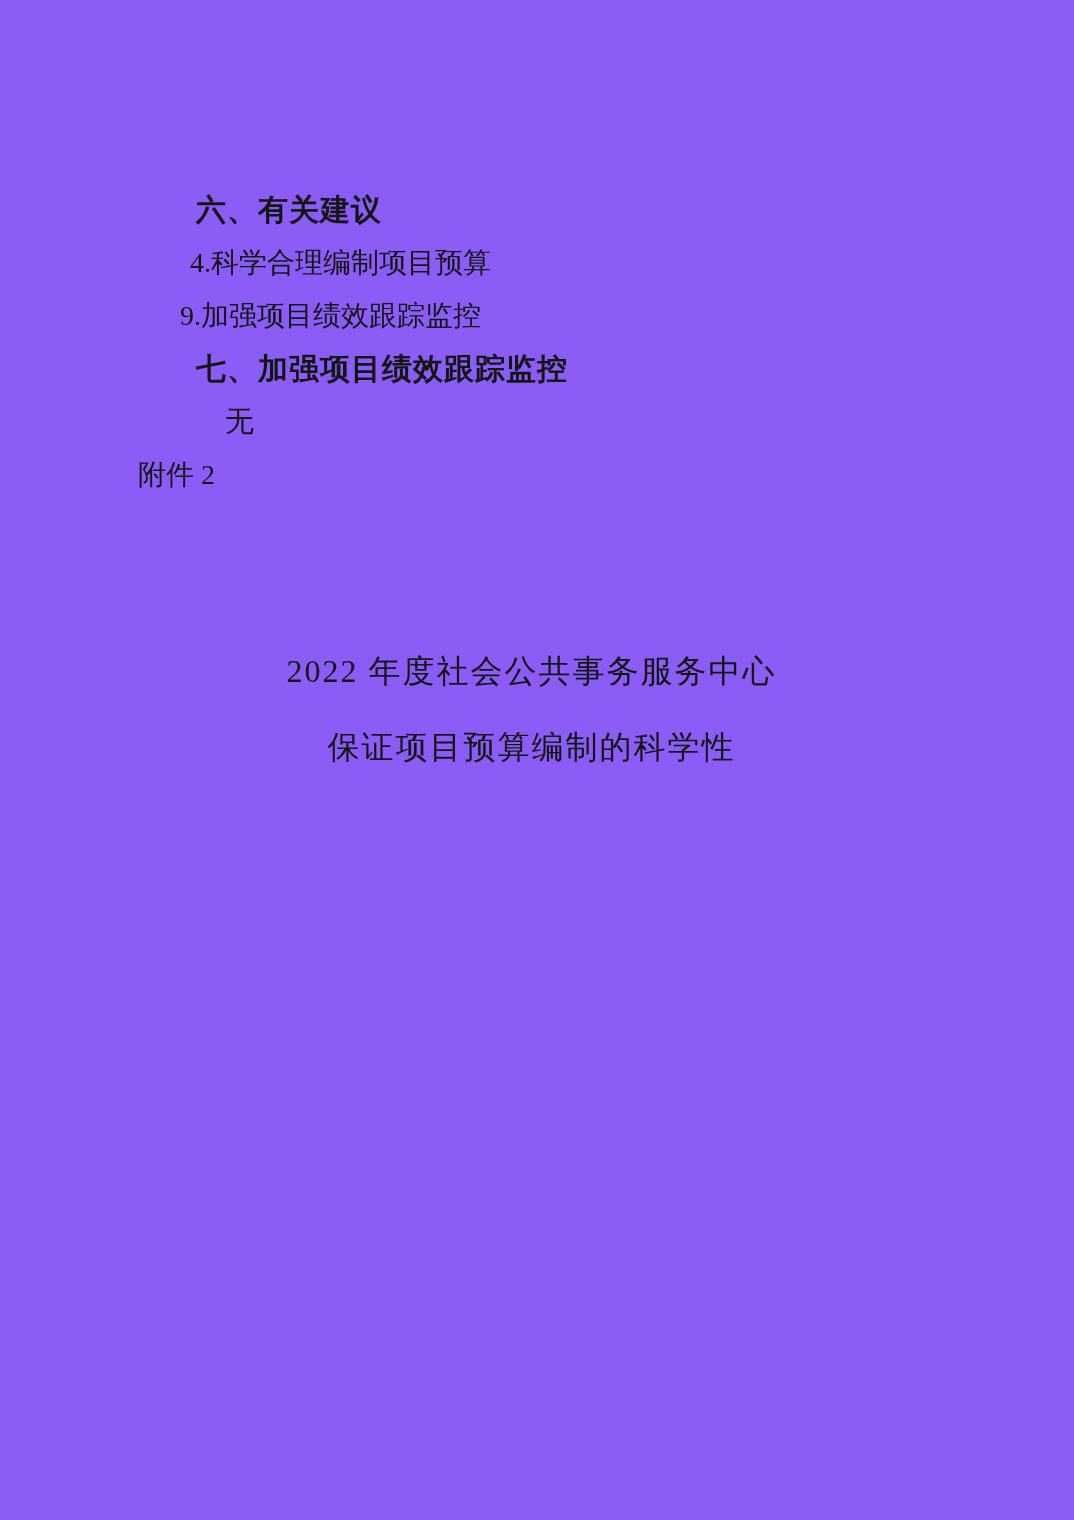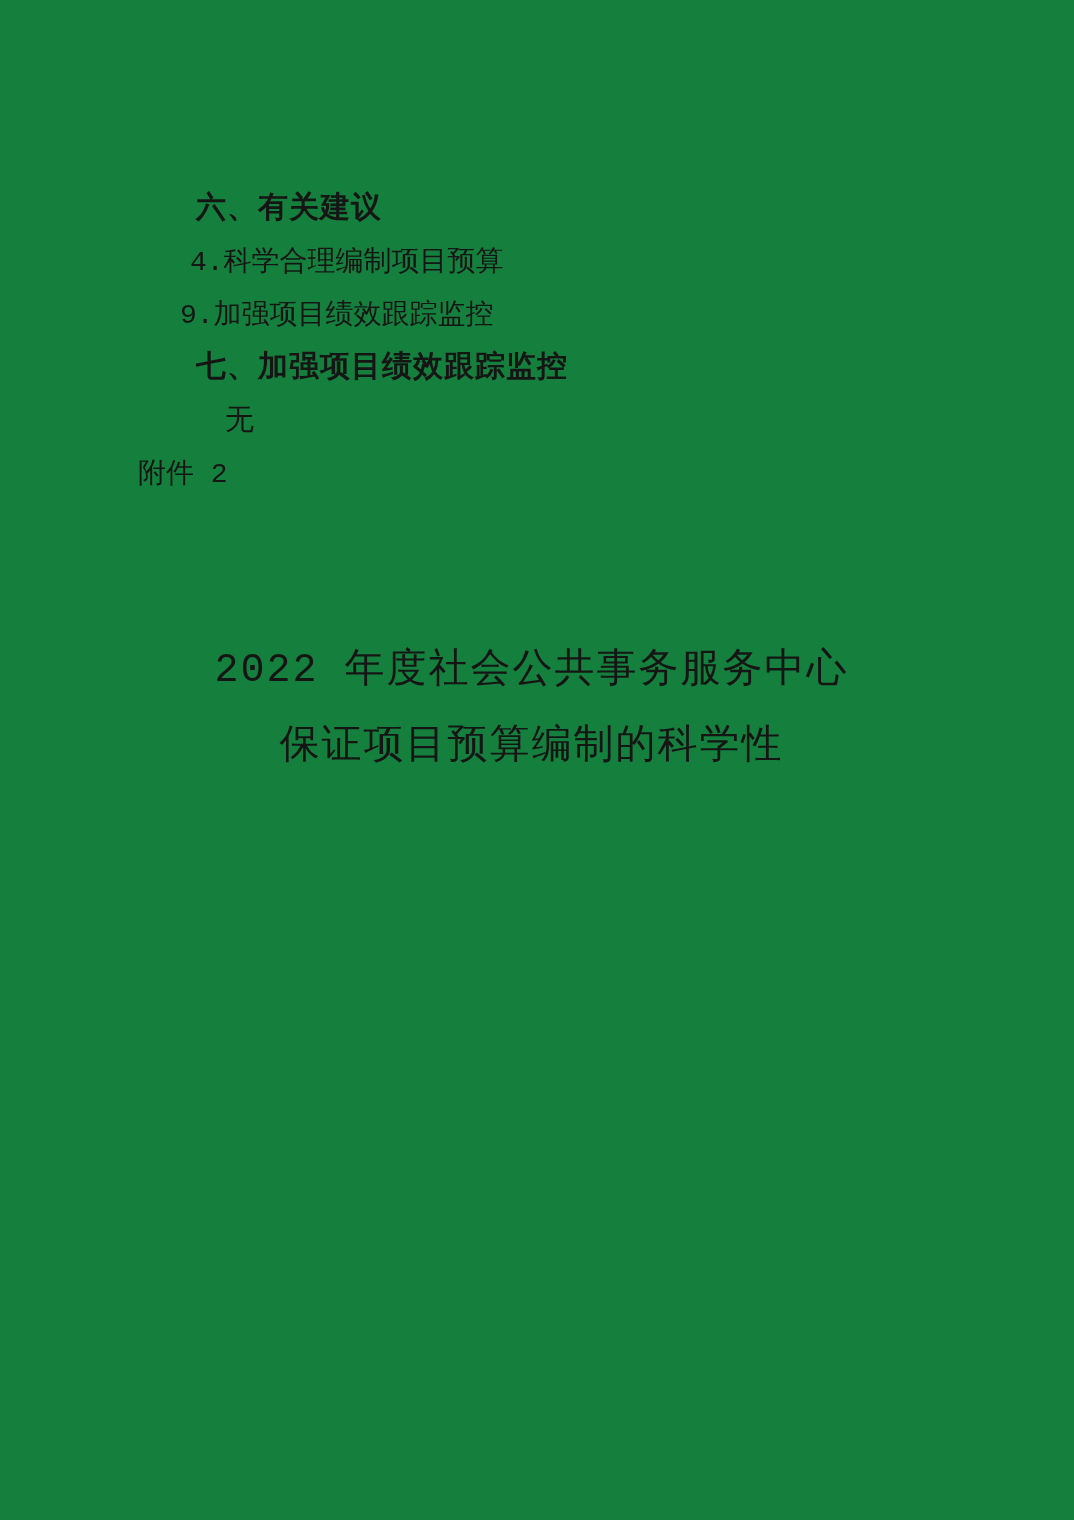--- a/index.html
+++ b/index.html
@@ -4,23 +4,23 @@
 <style>
   html, body {
     margin: 0;
     padding: 0;
     background: #ffffff;
   }
   .page {
     position: relative;
     width: 1074px;
     height: 1520px;
-    background: #15803d;
+    background: #8b5cf6;
     overflow: hidden;
-    font-family: Liberation Mono, monospace;
+    font-family: Liberation Serif, serif;
     color: #151515;
   }
   .content {
     padding: 183px 149px 0 138px;
     font-size: 28px;
     line-height: 53px;
   }
   .content p, .content h2 {
     margin: 0;
     padding: 0;
@@ -50,21 +50,21 @@
     text-indent: 87px;
     font-weight: bold;
     font-size: 29px;
   }
   .attachment {
     margin-top: 46px;
     text-indent: 0;
   }
   .report-title {
     margin-top: 132px;
-    font-size: 40px;
+    font-size: 32px;
     line-height: 76px;
     text-align: center;
     letter-spacing: 2px;
   }
   .title-line {
     white-space: nowrap;
   }
 </style>
 </head>
 <body>

